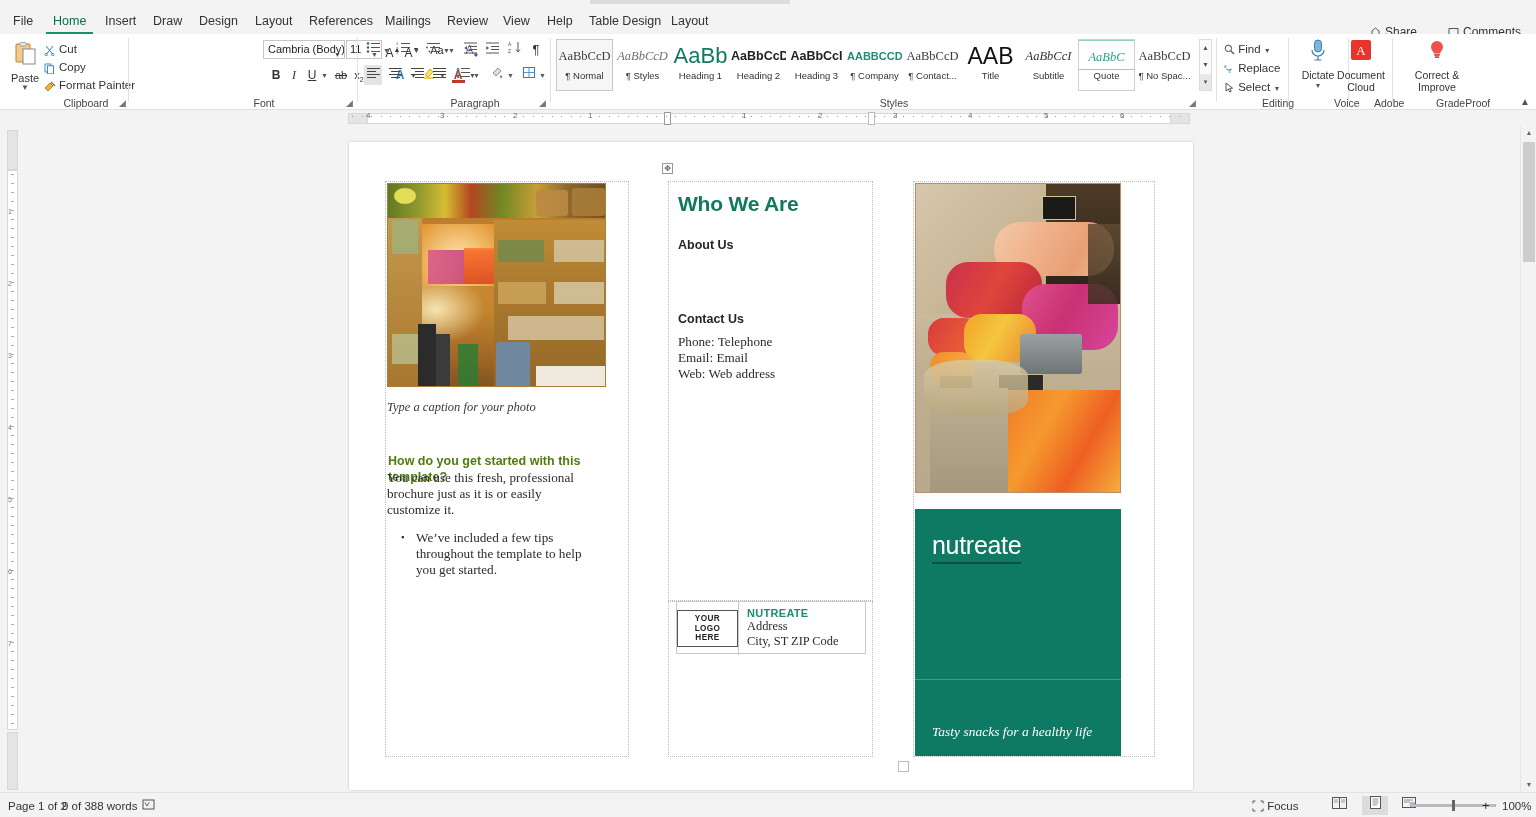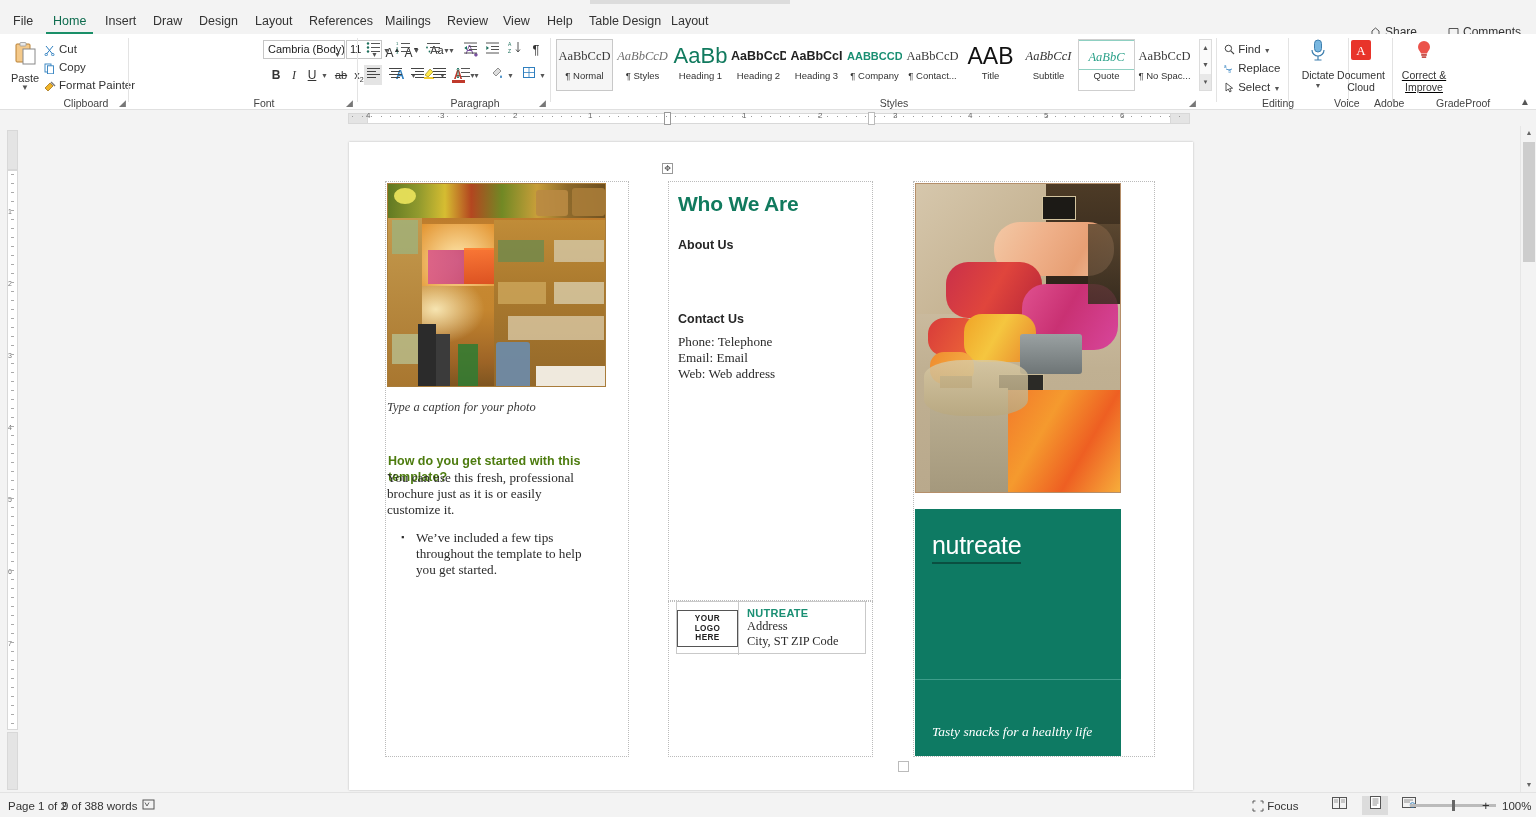--- a/index.html
+++ b/index.html
@@ -633,21 +633,21 @@
         <text x="13" y="17" font-size="13" font-family="'Liberation Serif',serif" fill="#fff" text-anchor="middle">A</text>
       </svg>
       <div class="bl">Document</div>
       <div class="bl" style="margin-top:0">Cloud</div>
     </div>
     <div class="glabel">Adobe</div>
   </div>
   <div class="sep" style="left:1392px"></div>
 
   <div class="grp" style="left:1392px; width:62px;">
-    <div class="bigbtn" style="left:4px;text-decoration:underline;">
+    <div class="bigbtn" style="left:17px;">
       <svg width="26" height="26" viewBox="0 0 26 26">
         <path d="M13 3 a6 6 0 0 1 6 6 c0 3 -2.4 4.4 -3 6.4 H10 c-0.6 -2 -3 -3.4 -3 -6.4 a6 6 0 0 1 6 -6 z" fill="#e8342a" opacity="0.85"></path>
         <rect x="10.2" y="16.2" width="5.6" height="1.5" fill="#b8271e"></rect>
         <rect x="10.8" y="18.4" width="4.4" height="1.4" fill="#b8271e"></rect>
       </svg>
       <div class="bl">Correct &amp;</div>
       <div class="bl" style="margin-top:0">Improve</div>
     </div>
     <div class="glabel">GradeProof</div>
   </div>

